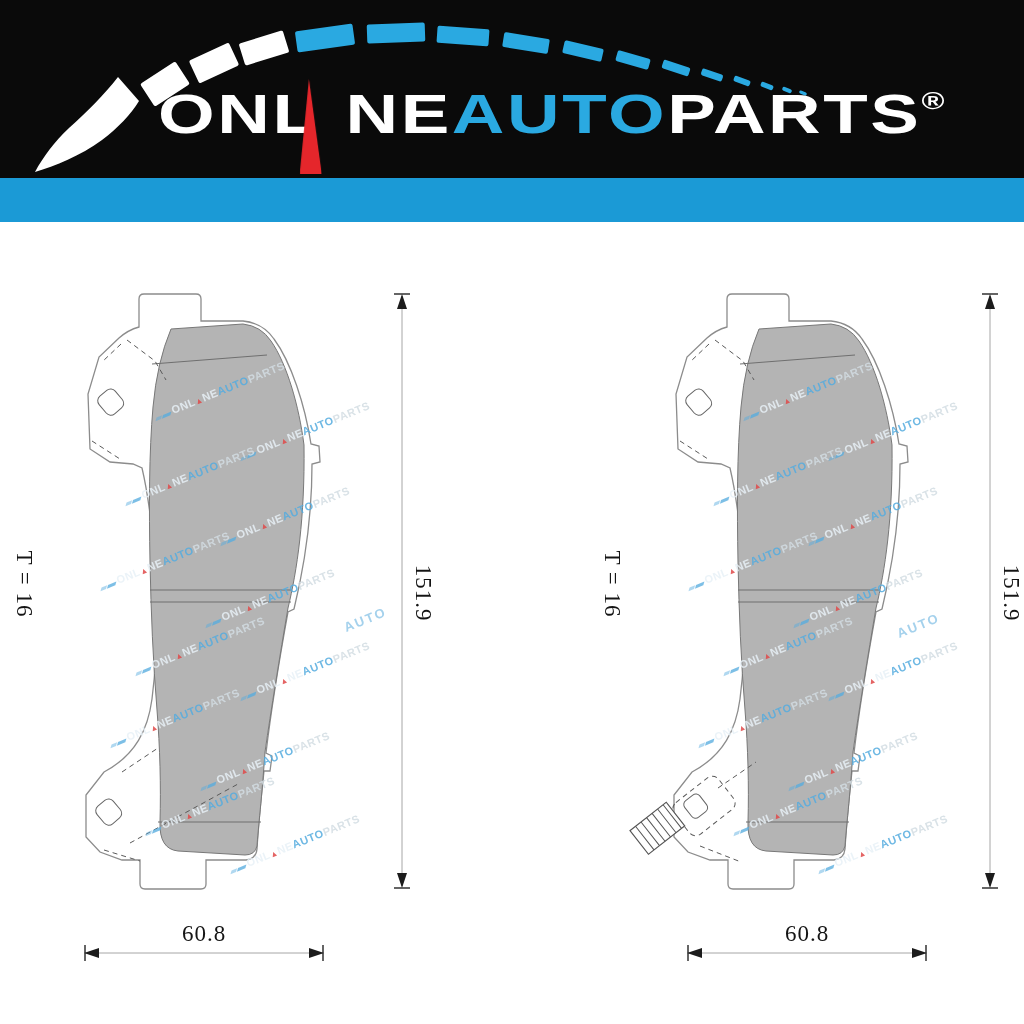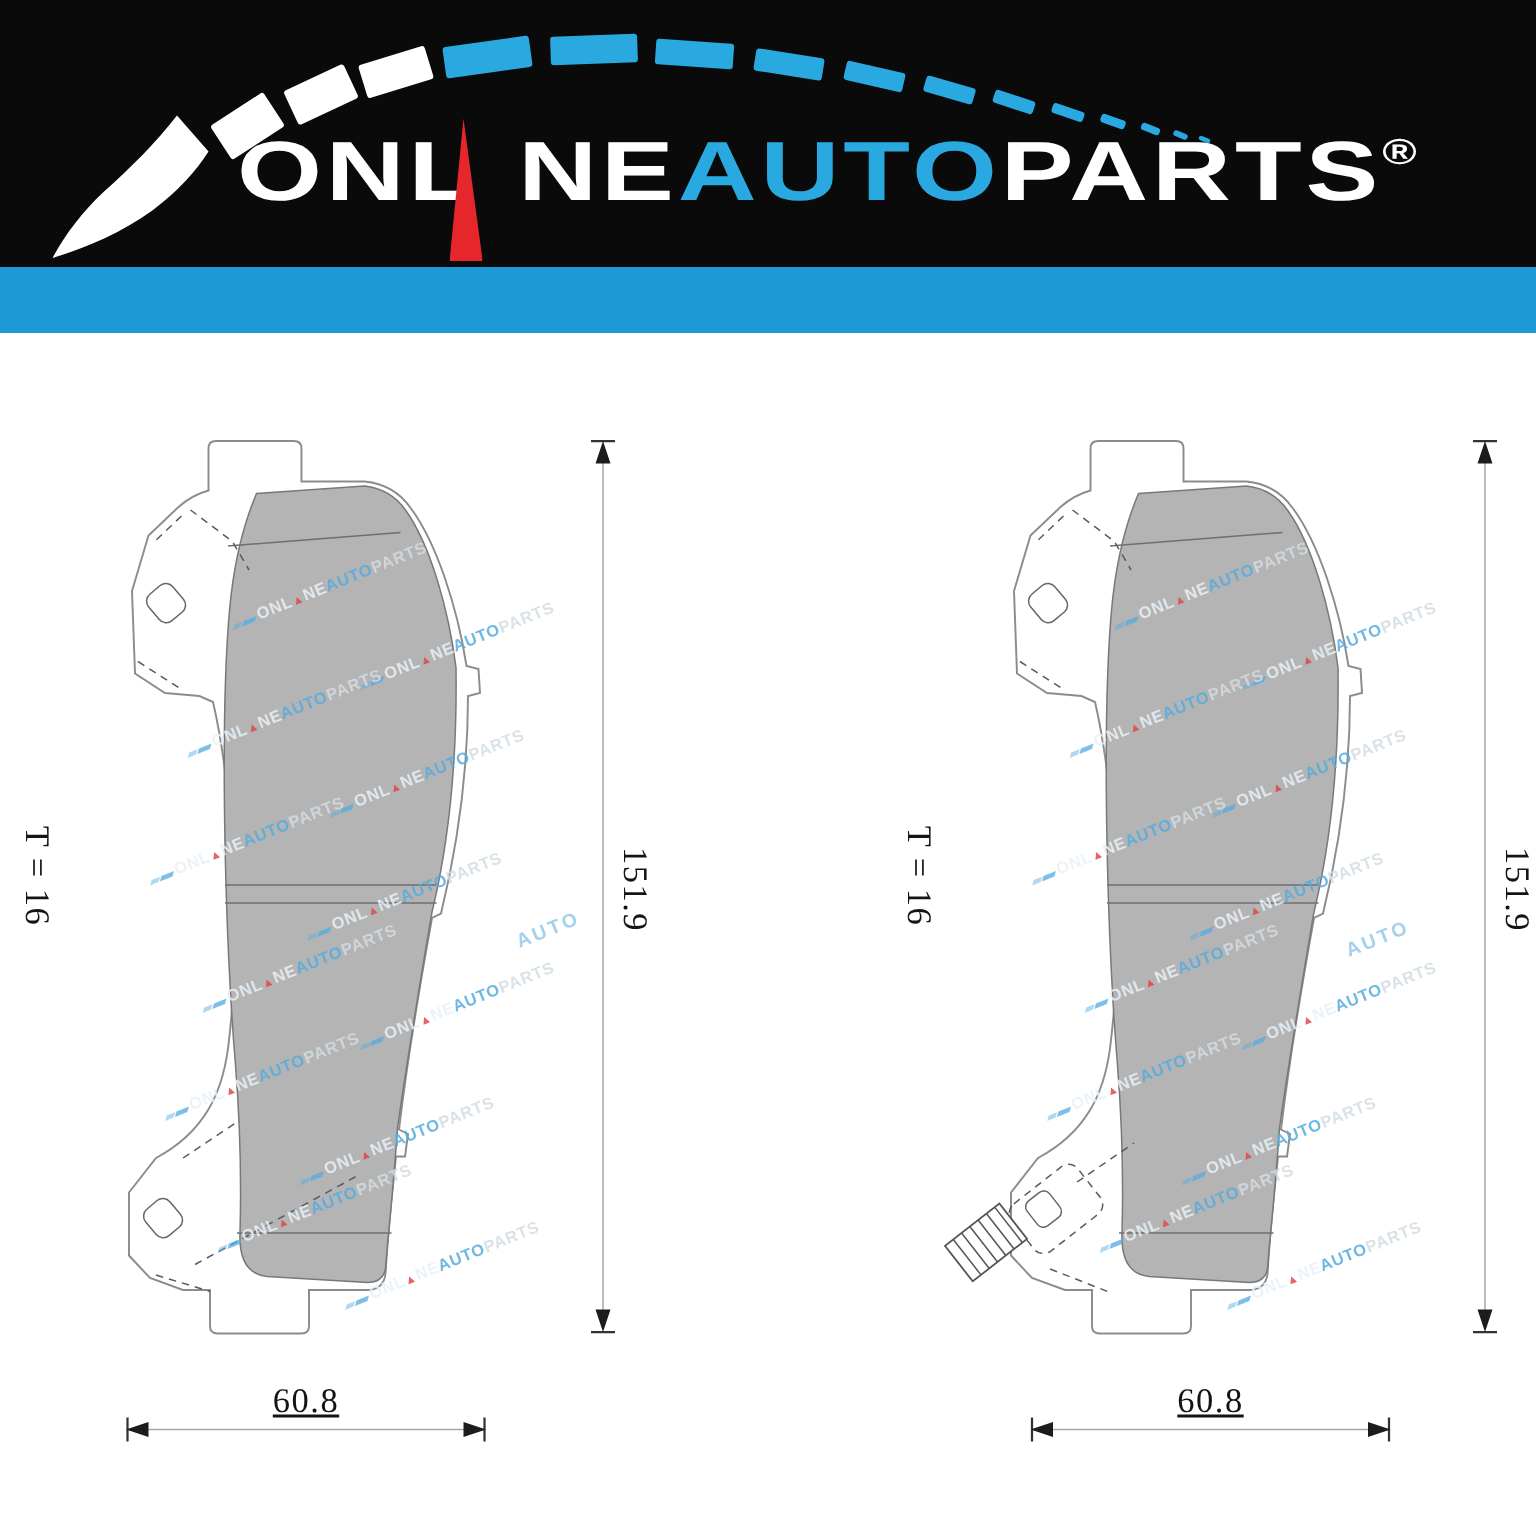--- a/index.html
+++ b/index.html
@@ -25,21 +25,21 @@
           clip-path:polygon(42% 0,0 100%,100% 100%);}
   #reg{font-size:24px;position:relative;top:-24px;letter-spacing:0;}
   
   #bluebar{position:absolute;left:0;top:178px;width:1024px;height:44px;background:var(--bar);}
   
   #main{position:absolute;left:0;top:222px;width:1024px;height:802px;}
   #draw-svg{position:absolute;left:0;top:0;width:1024px;height:802px;}
   .dimlbl{position:absolute;font-family:"Liberation Serif",serif;color:var(--dimtext);
           font-size:23px;letter-spacing:1px;white-space:nowrap;}
   .vert{transform:translate(-50%,-50%) rotate(90deg);}
-  .horz{transform:translate(-50%,-50%);text-decoration:underline;}
+  .horz{transform:translate(-50%,-50%);}
   
   .wm{position:absolute;transform:rotate(-22deg);opacity:.85;white-space:nowrap;
       font:700 11px "Liberation Sans",sans-serif;letter-spacing:.5px;}
   .wm b{font-weight:700;}
   .wp1{color:var(--wm-light);} .wp3{color:var(--wm-blue);} .wp4{color:var(--wm-gray);}
   .wndl{color:#e04a4a;font-size:8px;}
   .sw{display:inline-block;width:9px;height:3px;background:var(--wm-blue);
       transform:skewX(-38deg);margin-right:2px;opacity:.9;}
   .s1{width:6px;opacity:.55;margin-right:1px;}
   .wstray{position:absolute;transform:rotate(-22deg);color:#8ec6e8;opacity:.8;

